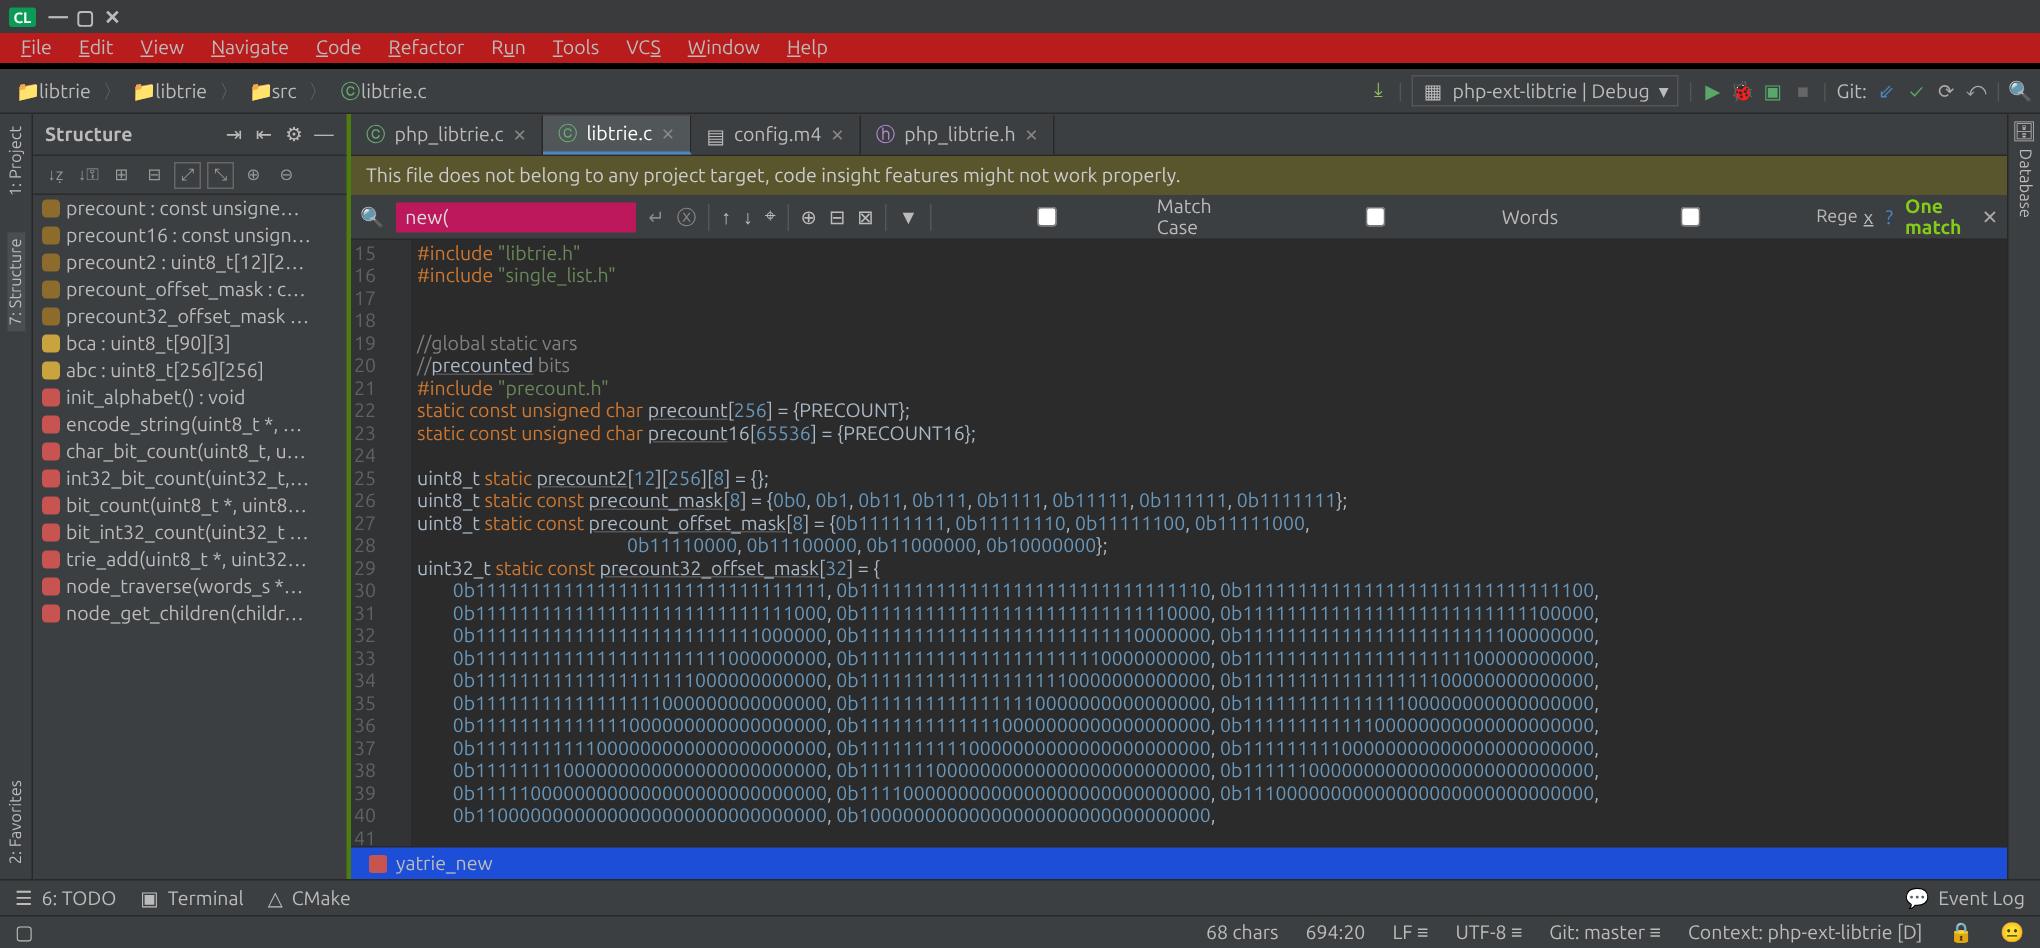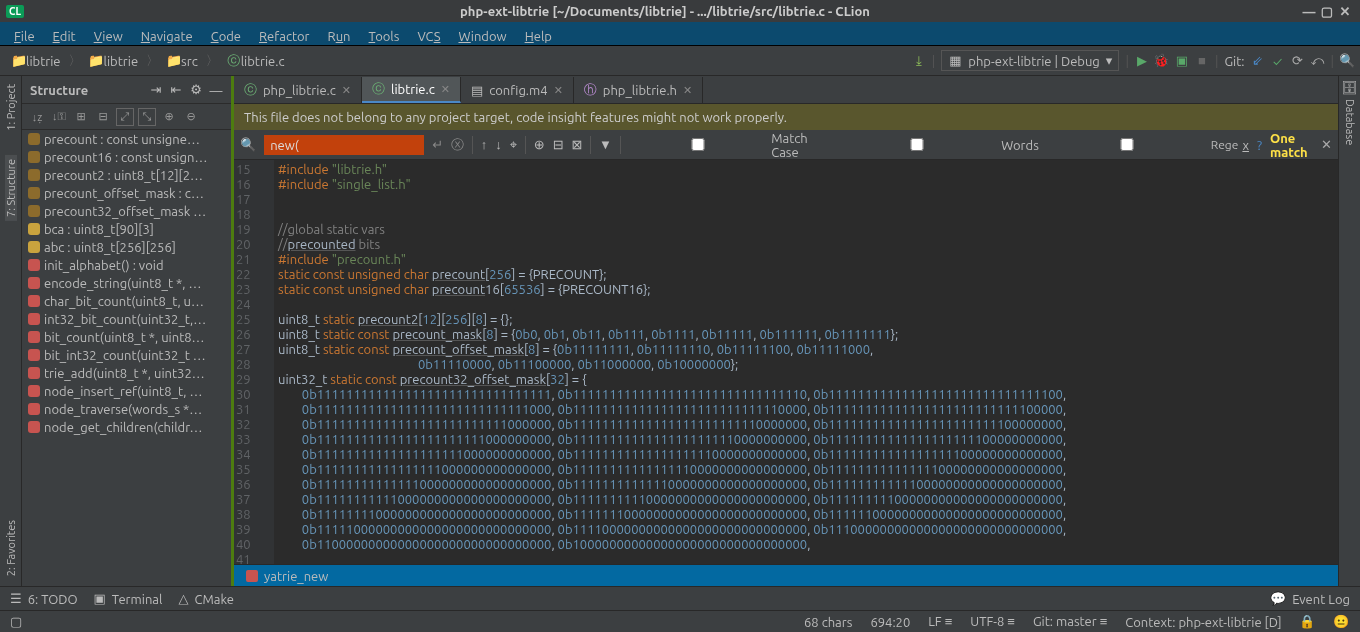--- a/index.html
+++ b/index.html
@@ -1,21 +1,21 @@
 <!DOCTYPE html>
 <html><head>
 <meta charset="utf-8">
 <style>
 *{margin:0;padding:0;box-sizing:border-box;font-family:"Ubuntu","Segoe UI",sans-serif;font-size:13px;user-select:none}
 body{width:1360px;height:632px;background:#3c3f41;color:#bbb;overflow:hidden;display:flex;flex-direction:column}
 .titlebar{height:22px;background:#393b3d;display:flex;align-items:center;padding:0 6px;color:#ccc;font-weight:bold}
 .titlebar .tl{margin:0 auto}
 .titlebar .cl-badge{background:#0b9b57;color:#fff;font-size:10px;padding:1px 3px;border-radius:2px;margin-right:6px}
 .titlebar .winbtn{width:18px;text-align:center;color:#bbb}
-.menubar{height:24px;background:#0c4a6e;display:flex;align-items:flex-end;padding:0 6px;gap:2px;border-bottom:1px solid #000000}
+.menubar{height:24px;background:#b91c1c;display:flex;align-items:center;padding:0 6px;gap:2px;border-bottom:4px solid #000000}
 .menubar span{padding:2px 8px}
 .menubar span u{text-decoration:underline}
 .toolbar{height:30px;background:#3c3f41;display:flex;align-items:center;padding:0 6px;border-bottom:1px solid #282828}
 .bc{display:flex;align-items:center;gap:2px}
 .bc-item{display:flex;align-items:center;padding:2px 6px;color:#bbb}
 .bc-sep{color:#666}
 .spacer{flex:1}
 .tb-right{display:flex;align-items:center;gap:6px}
 .run-config{background:#3c3f41;border:1px solid #555;padding:2px 6px;display:flex;align-items:center;gap:6px}
 .ico{width:14px;height:14px;display:inline-flex;align-items:center;justify-content:center}
@@ -36,48 +36,47 @@
 .struct-item.gb::before{background:#c9a33e}
 .struct-item.f::before{background:#c75450}
 .editor-area{flex:1;display:flex;flex-direction:column;min-width:0;background:#2b2b2b}
 .tabs{height:28px;background:#3c3f41;display:flex;align-items:flex-end;border-bottom:1px solid #282828}
 .tab{height:26px;padding:0 10px;display:flex;align-items:center;gap:6px;background:#3c3f41;color:#bbb;border-right:1px solid #282828}
 .tab.active{background:#515658;color:#fff;border-bottom:2px solid #4a88c7}
 .tab .close{color:#888;font-size:11px}
 .banner{background:#59562d;color:#ccc;padding:6px 10px;font-size:13px}
 .findbar{height:30px;background:#3c3f41;display:flex;align-items:center;padding:0 6px;gap:8px;border-bottom:1px solid #282828}
 .findbar .q{color:#999}
-.findbar input{background:#c2410c;border:none;color:#ddd;padding:3px 6px;width:160px;outline:none}
+.findbar input{background:#be185d;border:none;color:#ddd;padding:3px 6px;width:160px;outline:none}
 .findbar .sep{width:1px;height:18px;background:#555}
 .findbar label{display:flex;align-items:center;gap:4px;color:#bbb;font-size:12px}
-.findbar .one{color:#fde047;font-weight:bold}
+.findbar .one{color:#84cc16;font-weight:bold}
 .findbar .xbtn{margin-left:auto;color:#aaa}
 .code{flex:1;display:flex;overflow:hidden;font-family:"DejaVu Sans Mono","Consolas",monospace;font-size:12.5px;line-height:15px}
 .gutter{width:40px;background:#313335;color:#606366;padding:2px 6px 2px 2px}
 .lines{flex:1;padding:2px 4px;white-space:pre;color:#a9b7c6;overflow:hidden}
 .k{color:#cc7832}
 .s{color:#6a8759}
 .n{color:#6897bb}
 .c{color:#808080}
 .id{color:#a9b7c6;text-decoration:underline;text-decoration-color:#555}
-.crumb{height:22px;background:#0369a1;border-top:1px solid #282828;display:flex;align-items:center;padding:0 12px;color:#bbb;gap:6px}
+.crumb{height:22px;background:#1d4ed8;border-top:1px solid #282828;display:flex;align-items:center;padding:0 12px;color:#bbb;gap:6px}
 .crumb .fb{width:12px;height:12px;background:#c75450;border-radius:2px}
 .bottombar{height:24px;background:#3c3f41;border-top:1px solid #282828;display:flex;align-items:center;padding:0 10px;gap:16px}
 .bottombar .seg{display:flex;align-items:center;gap:6px;color:#bbb}
 .bottombar .spacer{flex:1}
 .status{height:22px;background:#3c3f41;border-top:1px solid #282828;display:flex;align-items:center;padding:0 10px;gap:18px;color:#bbb;font-size:12px}
 .status .spacer{flex:1}
 input[type=checkbox]{accent-color:#6a6a6a}
 </style>
 </head>
 <body>
 
 <div class="titlebar">
   <span class="cl-badge">CL</span>
-  <span class="tl">php-ext-libtrie [~/Documents/libtrie] - .../libtrie/src/libtrie.c - CLion</span>
   <span class="winbtn">—</span>
   <span class="winbtn">▢</span>
   <span class="winbtn">✕</span>
 </div>
 
 <div class="menubar">
   <span><u>F</u>ile</span>
   <span><u>E</u>dit</span>
   <span><u>V</u>iew</span>
   <span><u>N</u>avigate</span>
@@ -170,21 +169,20 @@
         <div class="struct-item g">precount32_offset_mask …</div>
         <div class="struct-item gb">bca : uint8_t[90][3]</div>
         <div class="struct-item gb">abc : uint8_t[256][256]</div>
         <div class="struct-item f">init_alphabet() : void</div>
         <div class="struct-item f">encode_string(uint8_t *, …</div>
         <div class="struct-item f">char_bit_count(uint8_t, u…</div>
         <div class="struct-item f">int32_bit_count(uint32_t,…</div>
         <div class="struct-item f">bit_count(uint8_t *, uint8…</div>
         <div class="struct-item f">bit_int32_count(uint32_t …</div>
         <div class="struct-item f">trie_add(uint8_t *, uint32…</div>
-        <div class="struct-item f">node_insert_ref(uint8_t, …</div>
         <div class="struct-item f">node_traverse(words_s *…</div>
         <div class="struct-item f">node_get_children(childr…</div>
       </div>
   </div>
 
   <div class="editor-area">
     <div class="tabs">
       <div class="tab">
         <span style="color:#6aab73">ⓒ</span>
         <span>php_libtrie.c</span>

